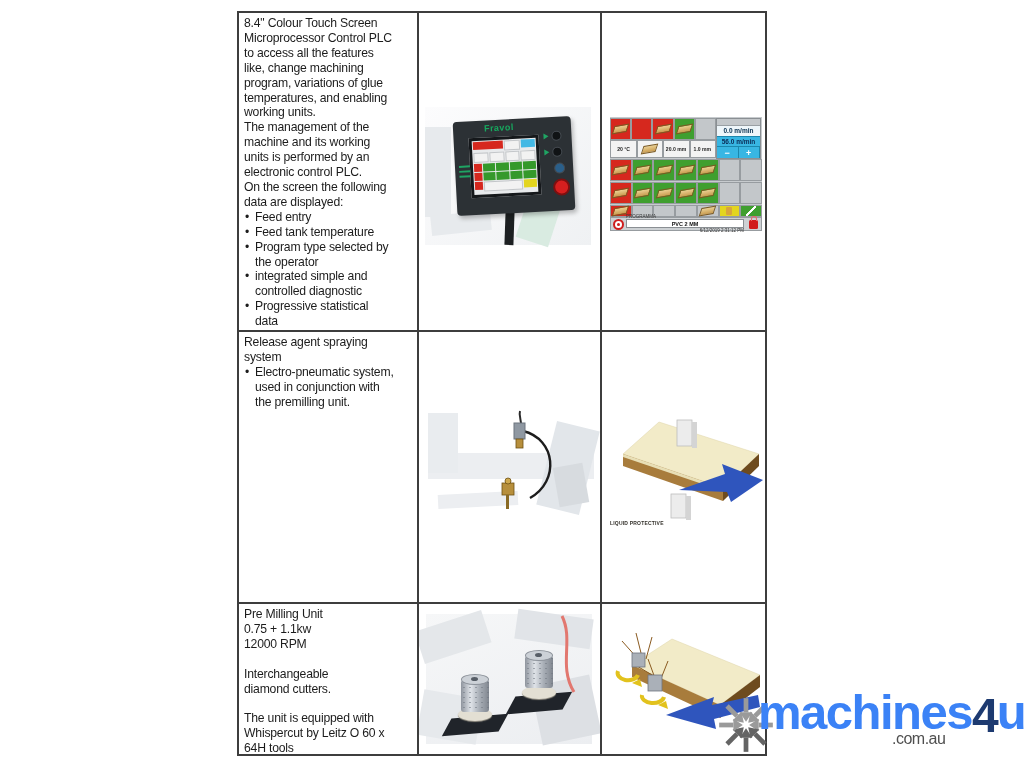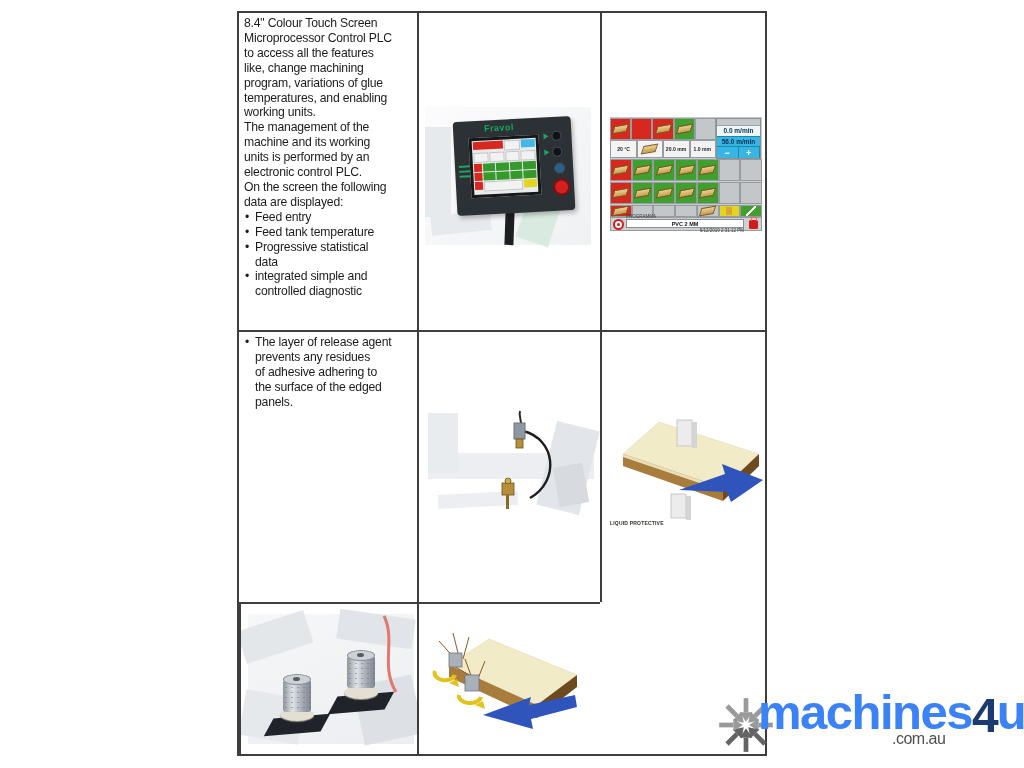--- a/index.html
+++ b/index.html
@@ -125,24 +125,26 @@
 temperatures, and enabling
 working units.
 The management of the
 machine and its working
 units is performed by an
 electronic control PLC.
 On the screen the following
 data are displayed:</p>
       <div class="bullet">Feed entry</div>
       <div class="bullet">Feed tank temperature</div>
+      <div class="bullet">Program type selected by
+the operator</div>
+      <div class="bullet">integrated simple and
+controlled diagnostic</div>
       <div class="bullet">Progressive statistical
 data</div>
-      <div class="bullet">integrated simple and
-controlled diagnostic</div>
     </div>
 
     <div class="cell colb">
       <div class="photo p1">
         <div class="ghost" style="left:0;top:20px;width:26px;height:90px;"></div>
         <div class="ghost" style="left:6px;top:106px;width:60px;height:20px;transform:rotate(-6deg);"></div>
         <div class="cp-teal"></div>
         <div class="cp-pole"></div>
         <div class="cp-panel">
           <div class="cp-brand">Fravol</div>
@@ -290,25 +292,25 @@
             <div class="prog-label">PROGRAMMA</div>
             <div class="prog-field">PVC 2 MM</div>
             <div class="hmi-ts">6/12/2019 2:31:12 PM</div>
           </div>
           <div class="padlock"></div>
         </div>
       </div>
     </div>
 
     <div class="cell text-cell rowb">
-      <div class="bullet">The layer of release agent
-prevents any residues
-of adhesive adhering to
-the surface of the edged
-panels.</div>
+      <p>Release agent spraying
+system</p>
+      <div class="bullet">Electro-pneumatic system,
+used in conjunction with
+the premilling unit.</div>
     </div>
 
     <div class="cell colb rowb">
       <div class="photo p2">
         <div class="ghost" style="left:0;top:48px;width:166px;height:26px;background:#eceef1;"></div>
         <div class="ghost" style="left:0;top:8px;width:30px;height:60px;background:#e9ecef;"></div>
         <div class="ghost" style="left:118px;top:20px;width:44px;height:86px;background:#e2e6ea;transform:rotate(14deg);"></div>
         <div class="ghost" style="left:128px;top:60px;width:30px;height:40px;background:#d7dbdf;transform:rotate(-10deg);"></div>
         <div class="ghost" style="left:10px;top:88px;width:80px;height:14px;background:#eceef1;transform:rotate(-3deg);"></div>
         <svg width="166" height="121" style="position:absolute;left:0;top:0;">
@@ -333,20 +335,32 @@
           <rect x="70" y="16" width="15" height="26" fill="#ececec" stroke="#bdbdbd" stroke-width="0.8"></rect>
           <rect x="85" y="18" width="5" height="26" fill="#d4d4d4"></rect>
           <rect x="64" y="90" width="15" height="24" fill="#ececec" stroke="#bdbdbd" stroke-width="0.8"></rect>
           <rect x="79" y="92" width="5" height="24" fill="#d4d4d4"></rect>
           <polygon points="72,86 118,70 115,60 156,76 124,98 120,88" fill="#2f55bd"></polygon>
         </svg>
         <div class="il-caption">LIQUID PROTECTIVE</div>
       </div>
     </div>
 
+    <div class="cell text-cell rowb">
+      <p>Pre Milling Unit
+0.75 + 1.1kw
+12000 RPM
+
+Interchangeable
+diamond cutters.
+
+The unit is equipped with
+Whispercut by Leitz O 60 x
+64H tools</p>
+    </div>
 
     <div class="cell colb rowb">
       <div class="photo p3">
         <div class="ghost" style="left:-8px;top:6px;width:70px;height:34px;background:#e4e7ea;transform:rotate(-18deg);"></div>
         <div class="ghost" style="left:90px;top:0;width:76px;height:30px;background:#e1e4e8;transform:rotate(8deg);"></div>
         <div class="ghost" style="left:110px;top:66px;width:60px;height:60px;background:#dde0e4;transform:rotate(-12deg);"></div>
         <div class="ghost" style="left:-6px;top:80px;width:60px;height:46px;background:#e6e9ec;transform:rotate(10deg);"></div>
         <svg width="166" height="130" style="position:absolute;left:0;top:0;">
           <path d="M136,2 C148,26 132,52 148,78" stroke="#e2776f" stroke-width="3" fill="none"></path>
         </svg>

